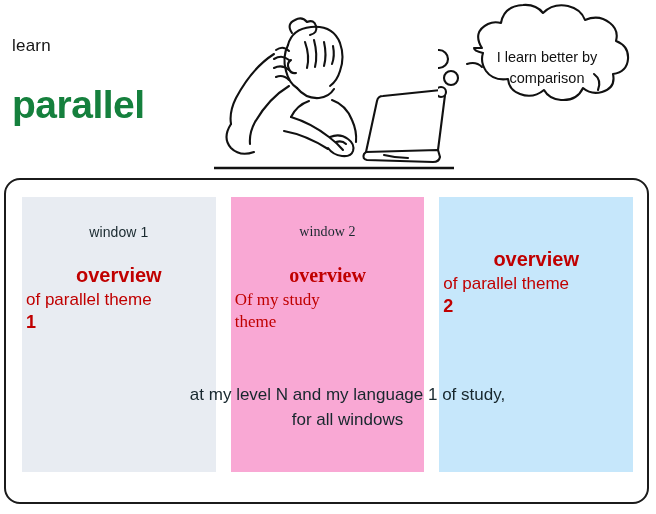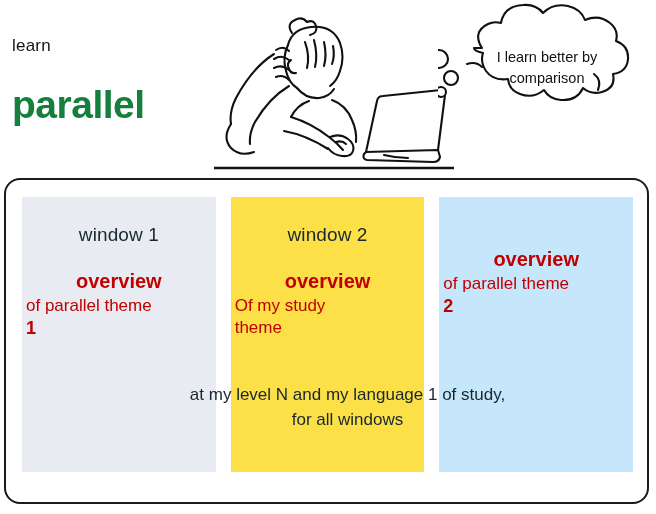--- a/index.html
+++ b/index.html
@@ -105,26 +105,26 @@
     display: flex;
     gap: 15px;
   }
   .panel {
     position: relative;
     flex: 1 1 0;
     padding-top: 27px;
     box-sizing: border-box;
   }
   #panel-1 { background: #e8ecf2; }
-  #panel-2 { background: #fde047; }
+  #panel-2 { background: #f9a8d4; font-family: Liberation Serif, serif; }
   #panel-3 { background: #c6e7fb; }
 
   .panel-title {
     text-align: center;
-    font-size: 19px;
+    font-size: 14px;
     color: #18282e;
     letter-spacing: 0.1px;
   }
   .panel-overview {
     text-align: center;
     font-size: 20px;
     font-weight: bold;
     color: #c00000;
     margin-top: 24px;
   }

